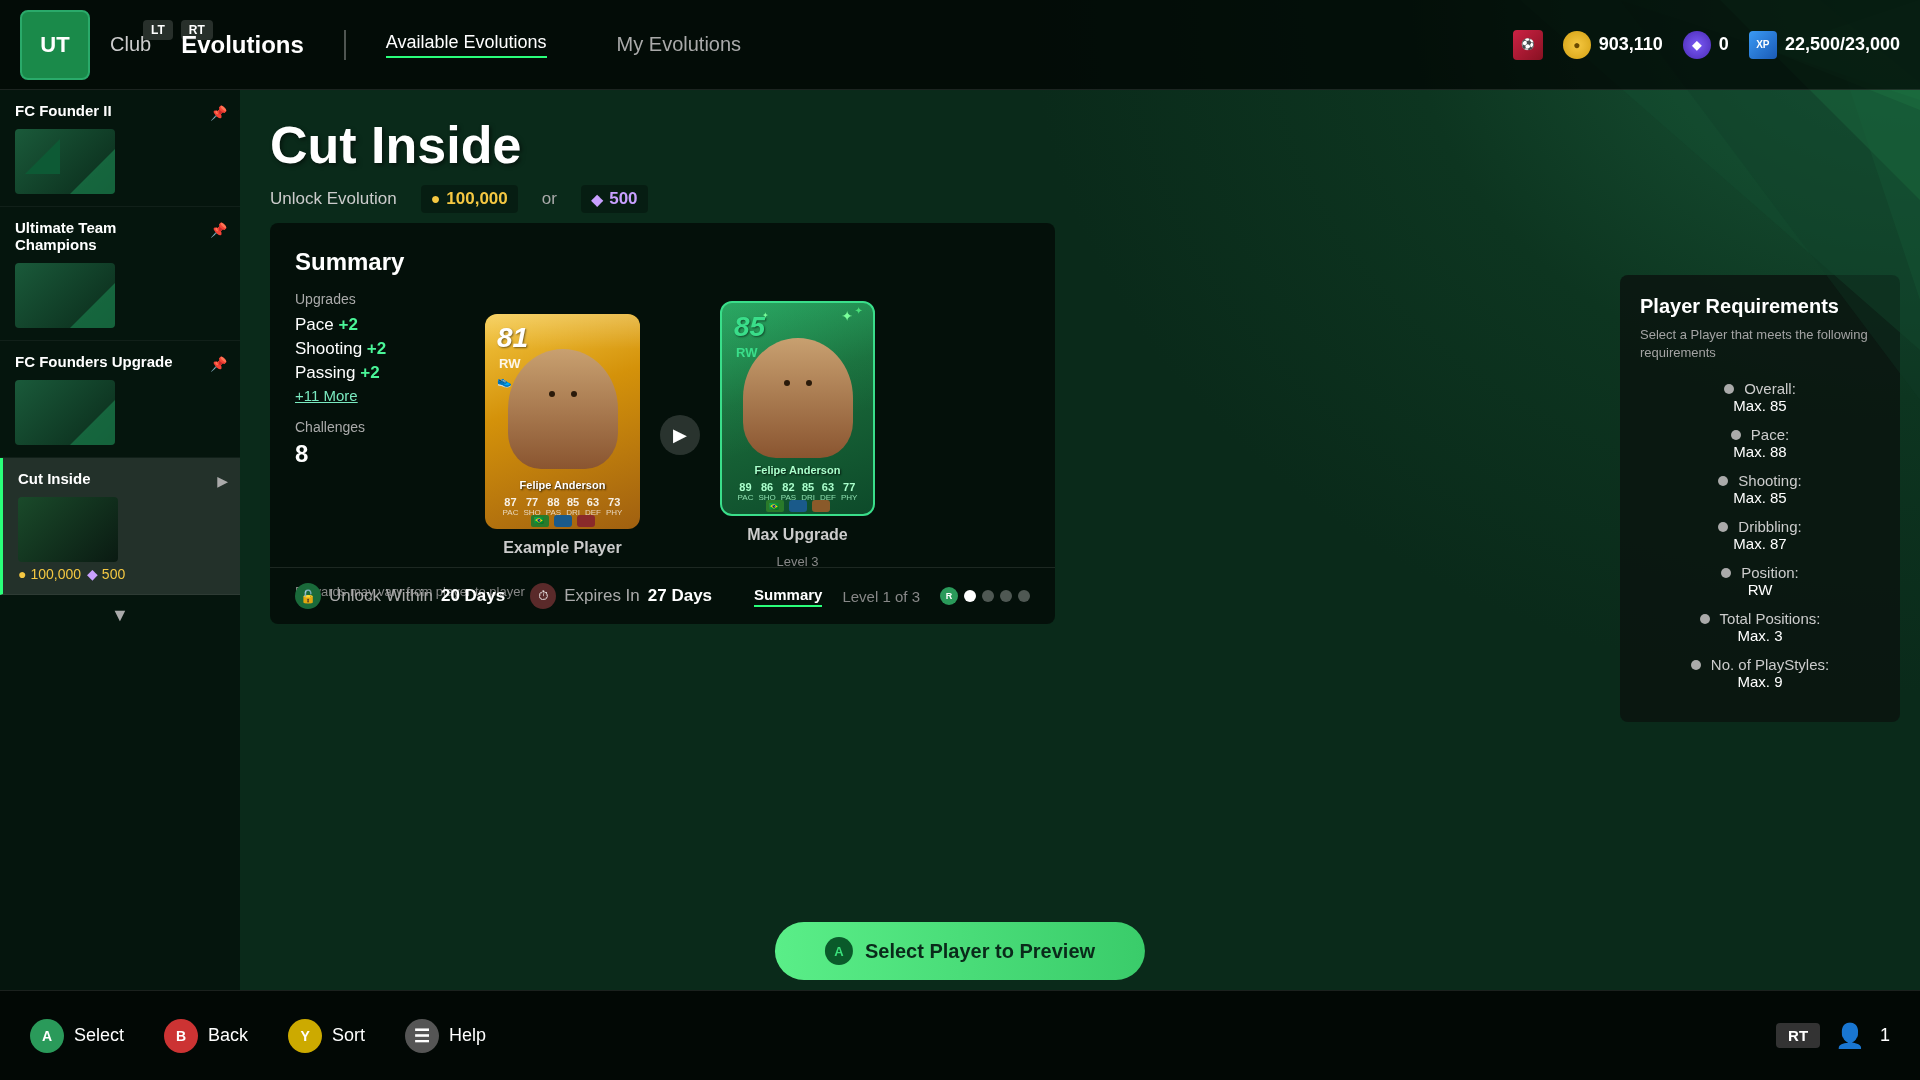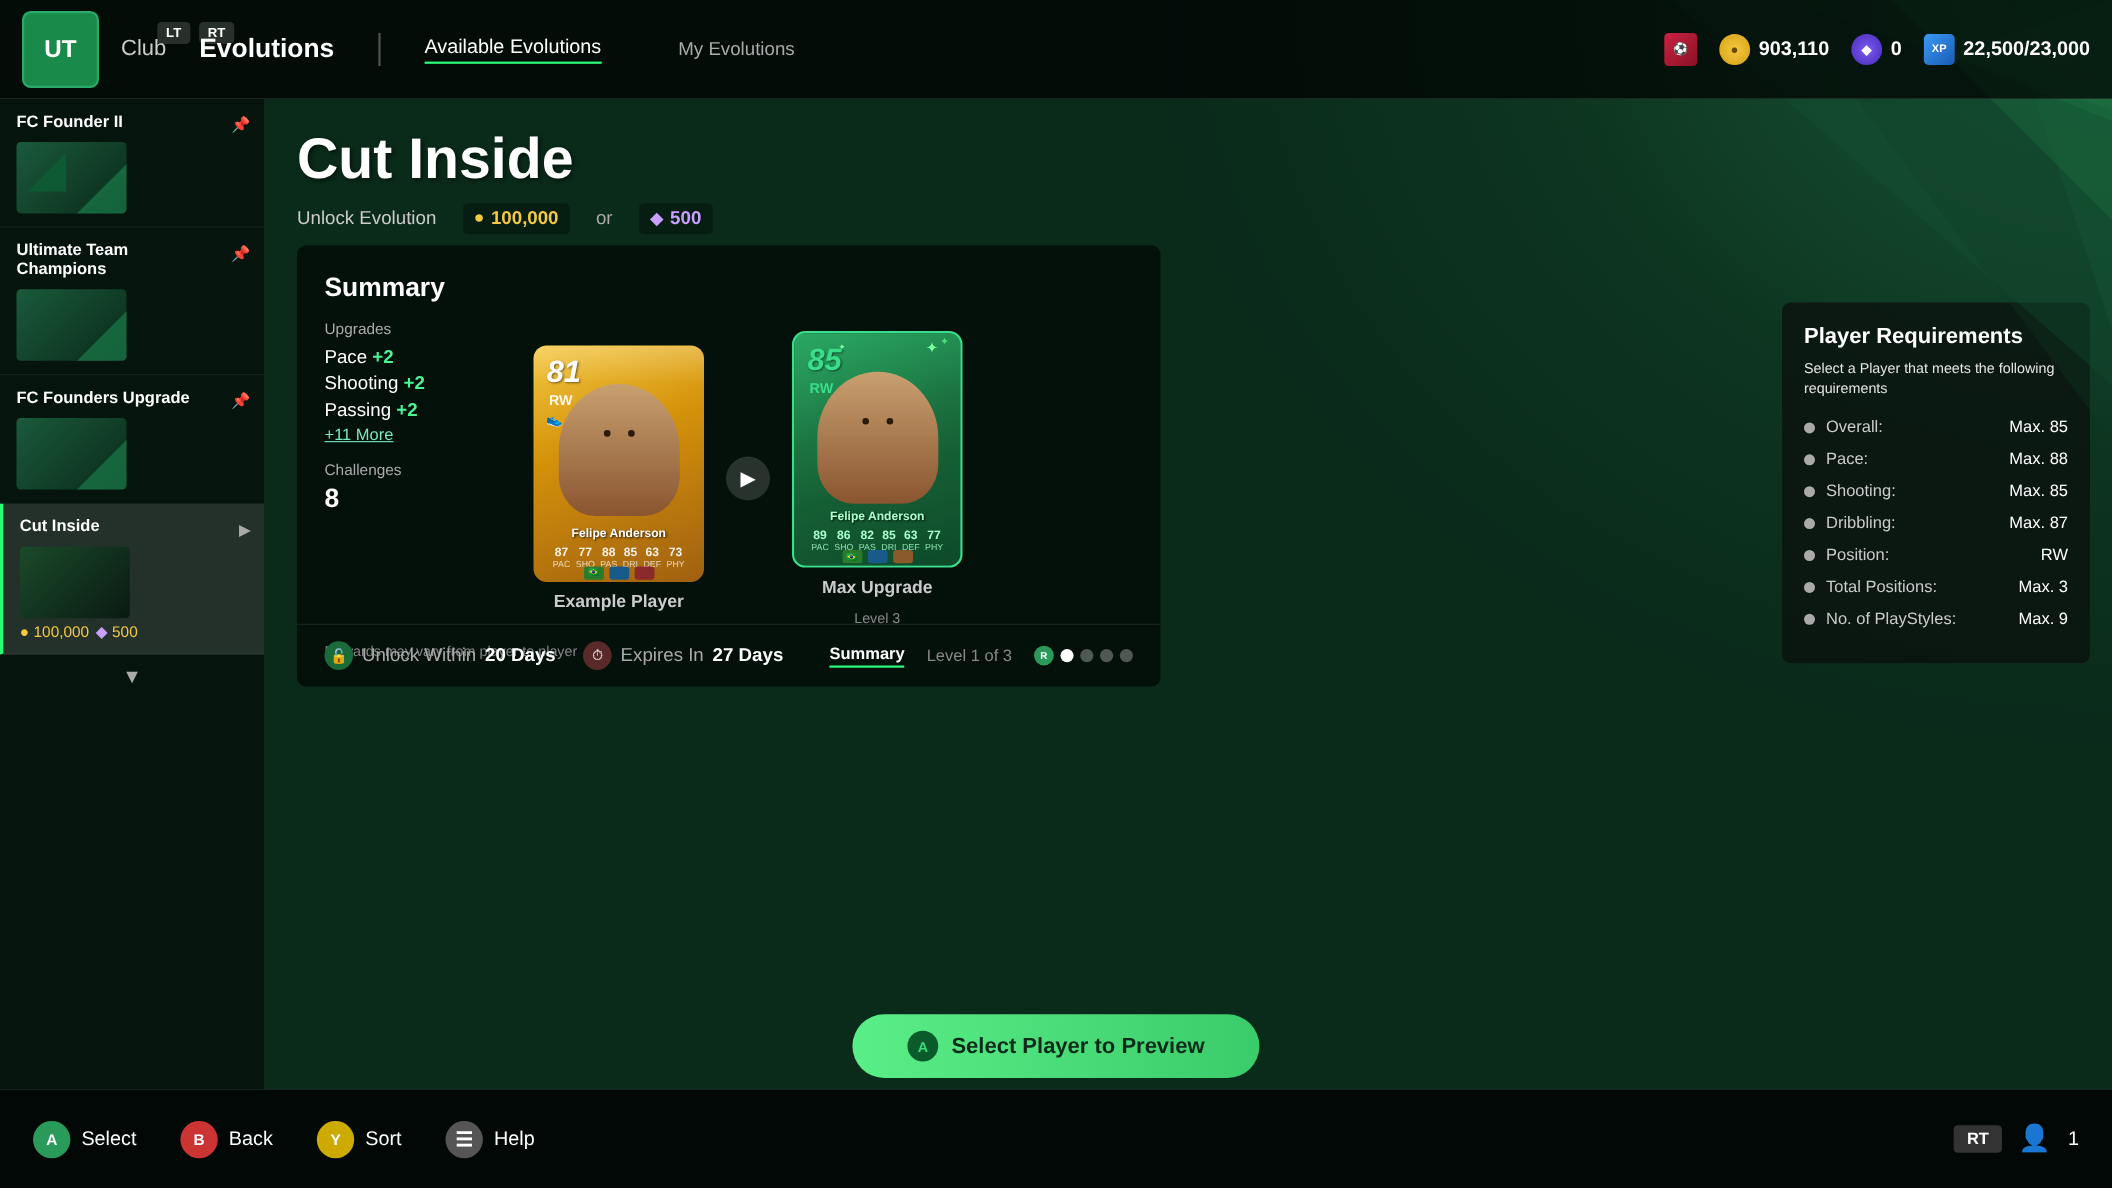--- a/index.html
+++ b/index.html
@@ -87,21 +87,21 @@
 
     .nav-available {
       font-size: 18px;
       color: white;
       margin-right: 40px;
       padding-bottom: 3px;
       border-bottom: 2px solid #2aff7a;
     }
 
     .nav-my-evolutions {
-      font-size: 17px;
+      font-size: 20px;
       color: #aaa;
     }
 
     .nav-right {
       margin-left: auto;
       display: flex;
       align-items: center;
       gap: 20px;
     }
 
@@ -533,30 +533,31 @@
     }
 
     .req-title {
       font-size: 20px;
       font-weight: 700;
       margin-bottom: 8px;
     }
 
     .req-desc {
       font-size: 13px;
-      color: #e5e5e5;
+      color: #a3a3a3;
       margin-bottom: 18px;
       line-height: 1.4;
     }
 
     .req-item {
       display: flex;
       align-items: center;
       justify-content: space-between;
       margin-bottom: 12px;
+      flex-direction: column;
     }
 
     .req-label {
       display: flex;
       align-items: center;
       gap: 10px;
       font-size: 15px;
       color: #ccc;
     }
 

